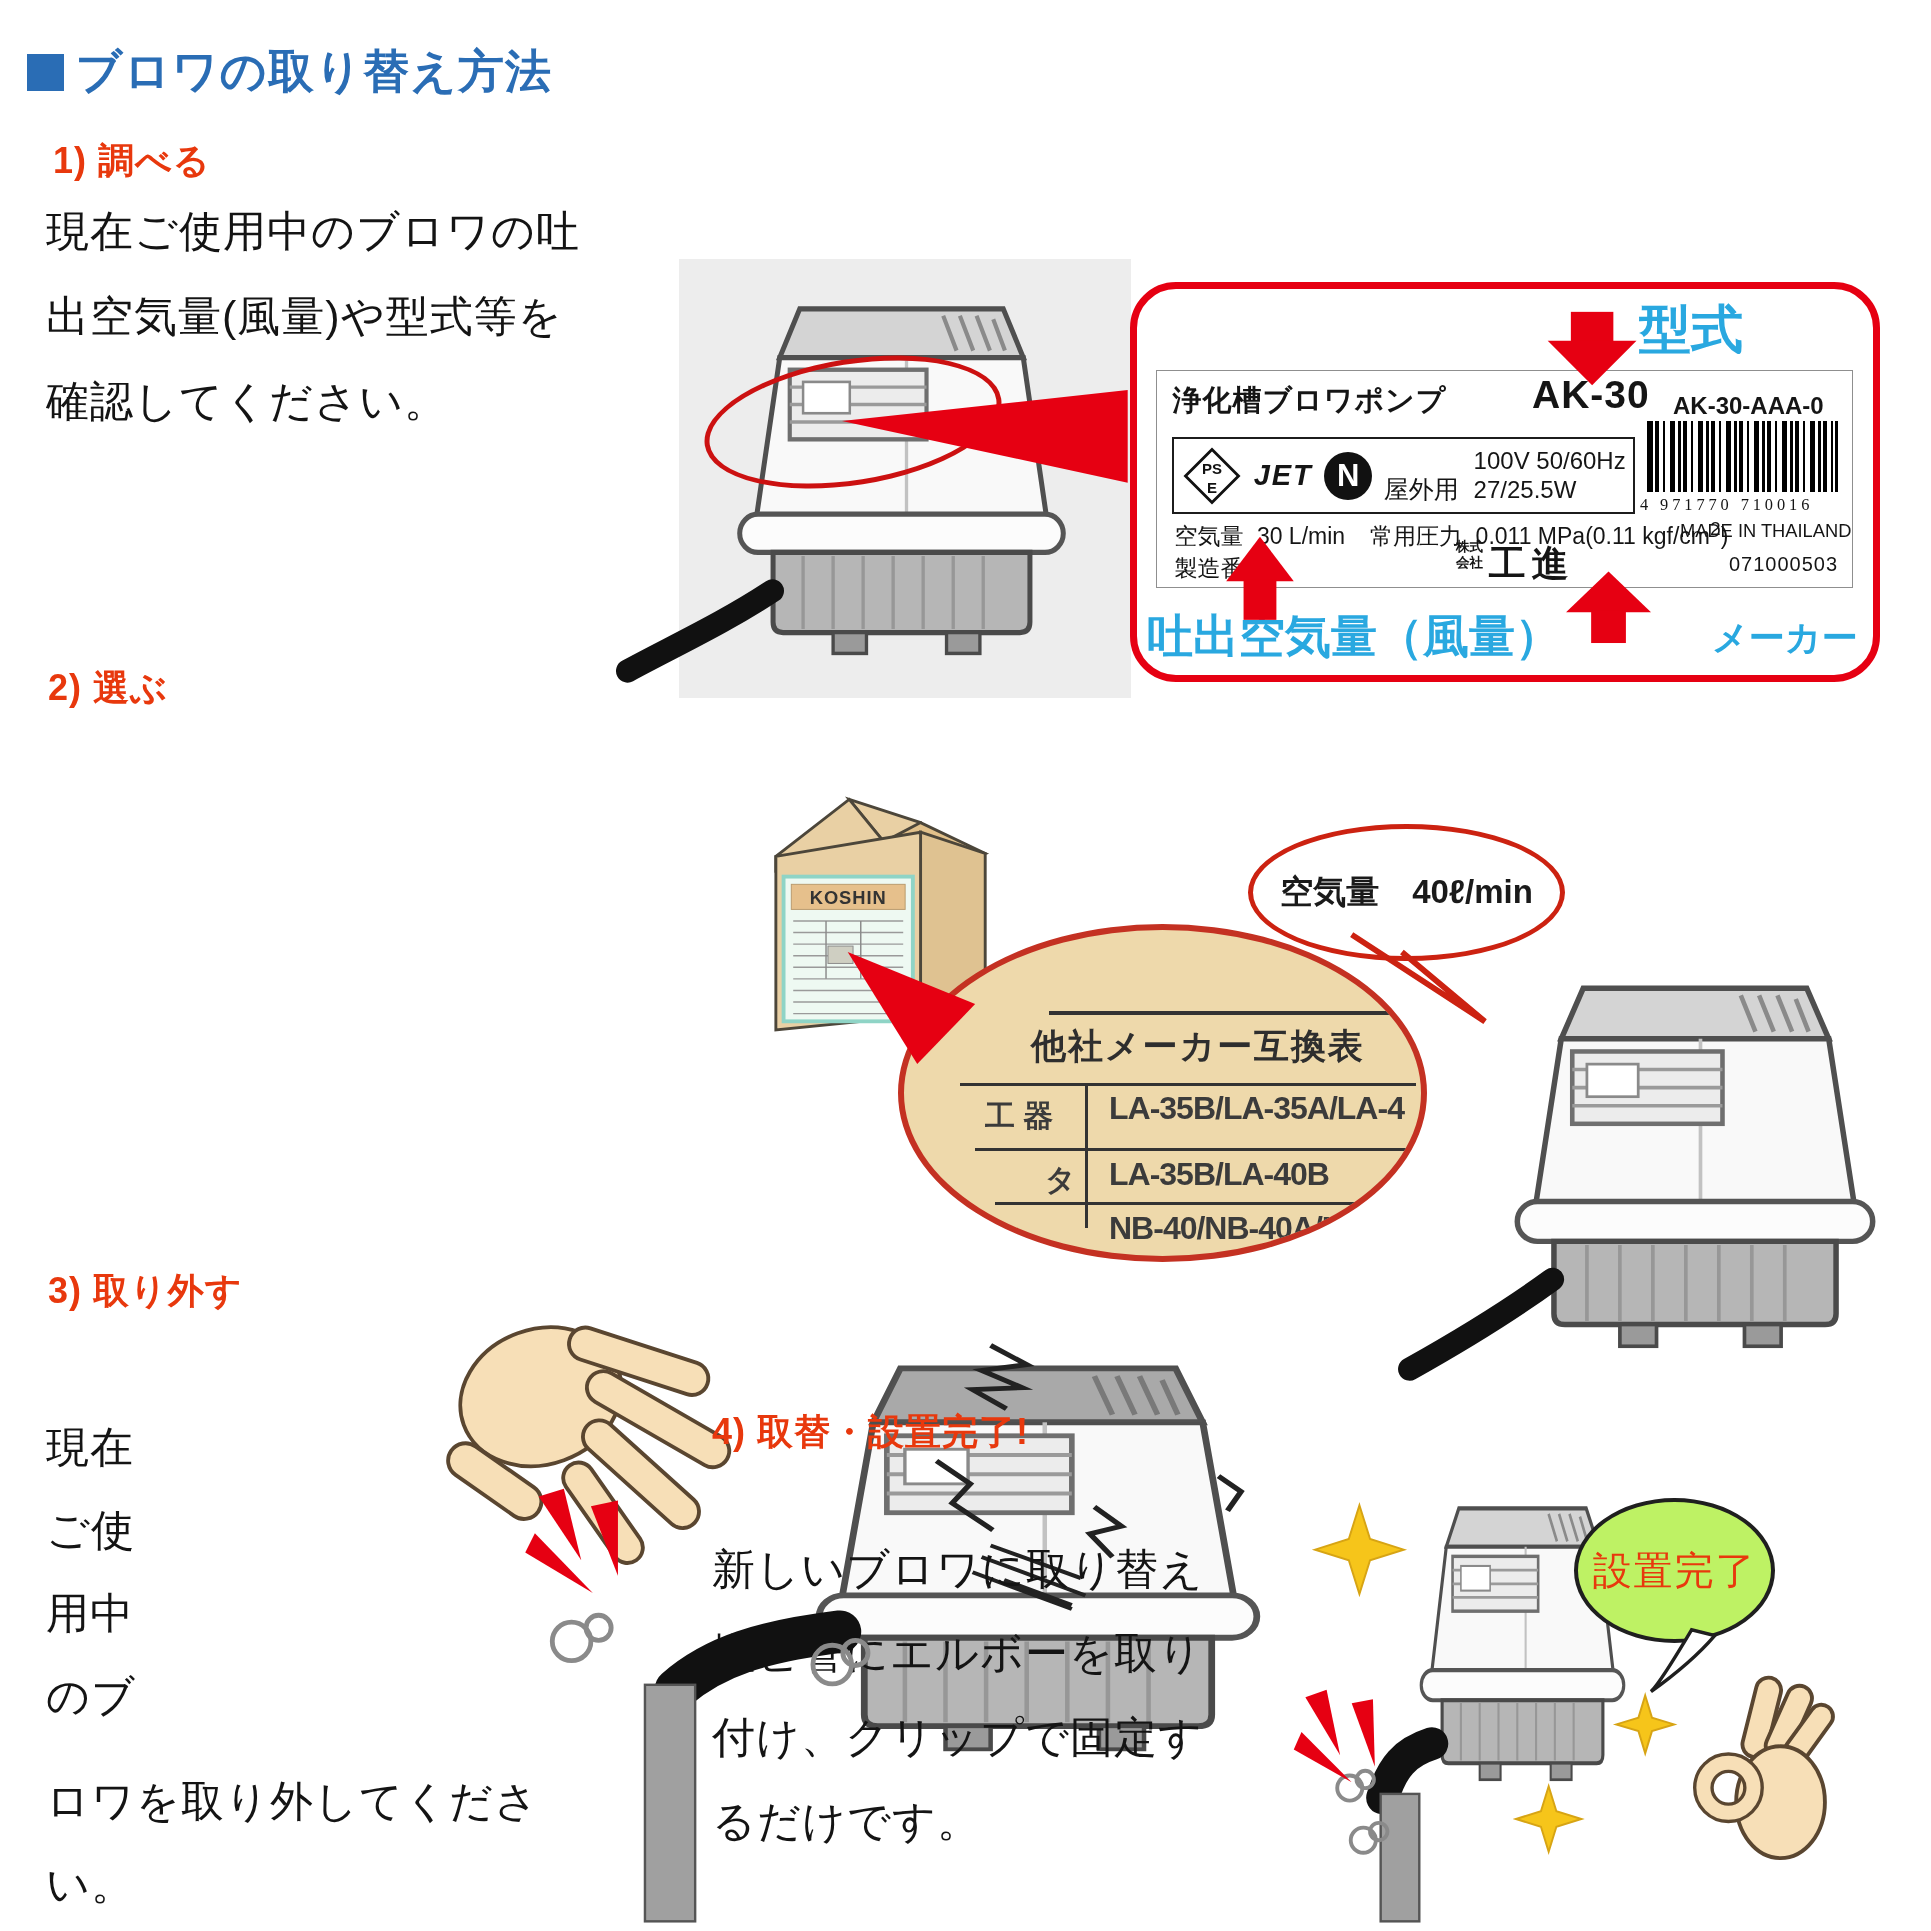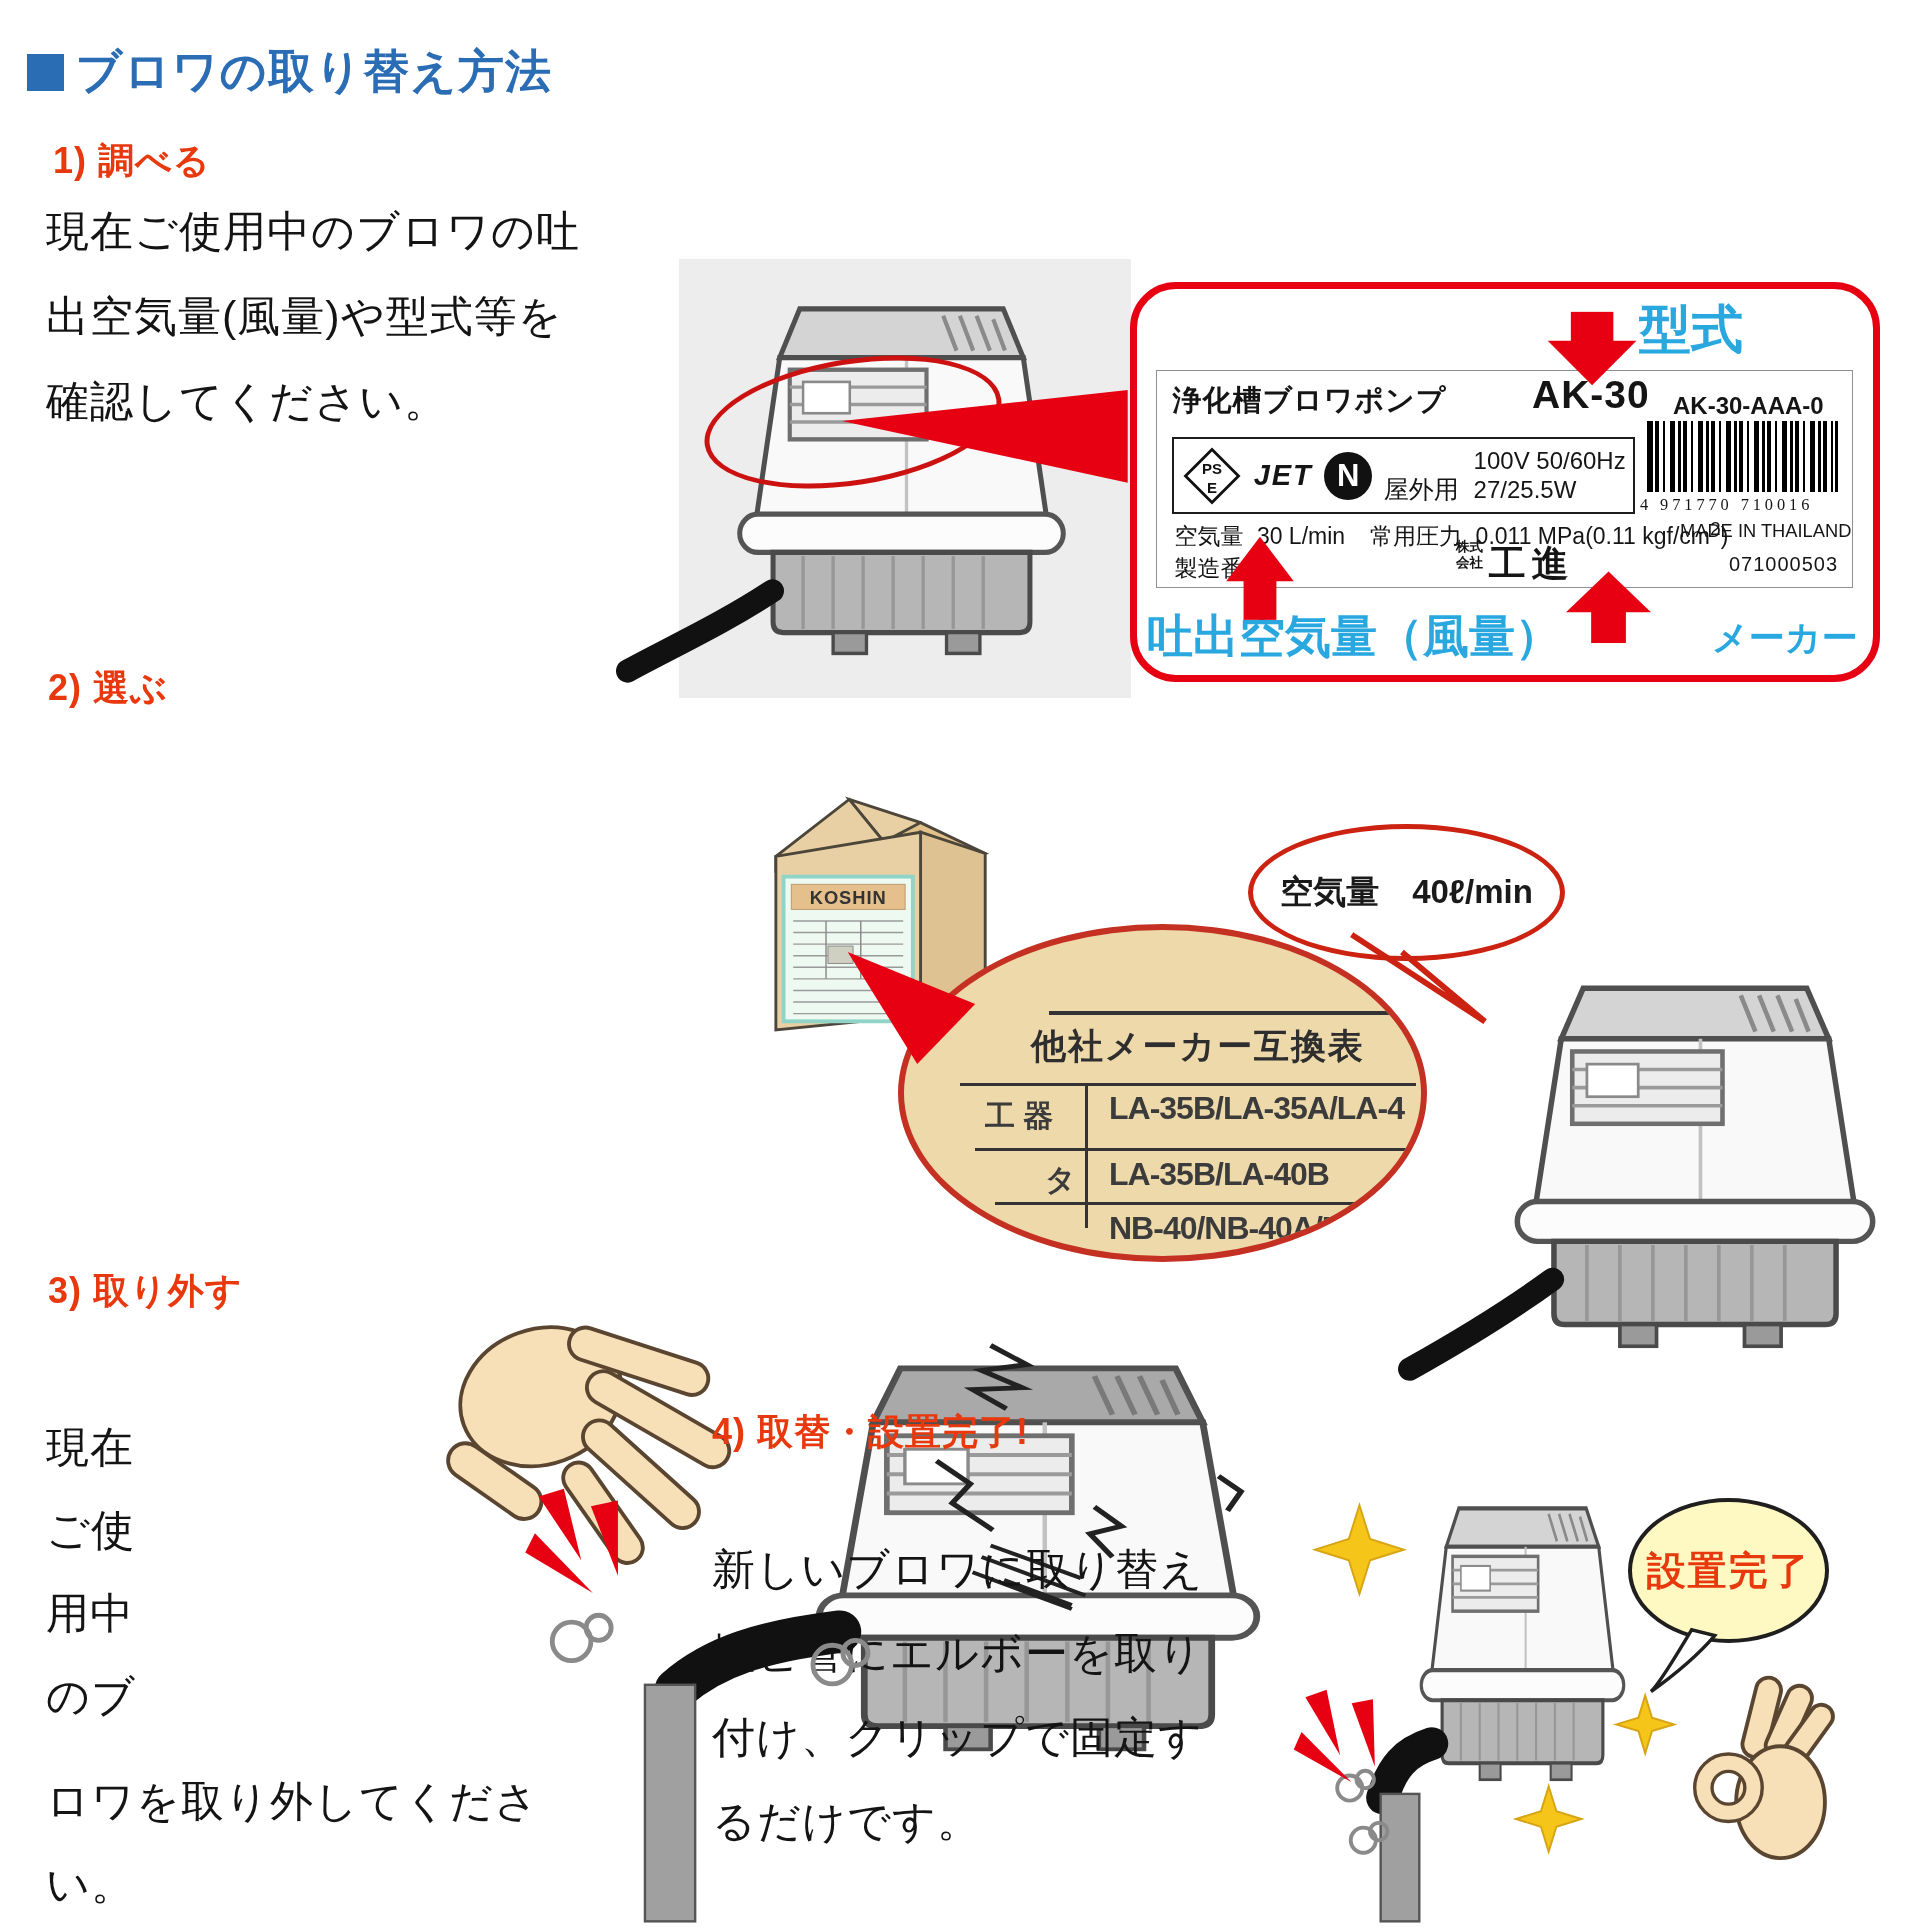--- a/index.html
+++ b/index.html
@@ -54,23 +54,23 @@
                border-radius:50%;background:#eed9ab;overflow:hidden;box-sizing:border-box;}
   .compat-oval .t-line{position:absolute;background:#333;}
   .compat-title{position:absolute;left:127px;top:93px;font-size:35px;font-weight:bold;color:#2e2e2e;letter-spacing:1.9px;white-space:nowrap;}
   .compat-maker{position:absolute;font-size:30px;font-weight:bold;color:#3b3b3b;}
   .compat-val{position:absolute;left:205px;font-size:32px;font-weight:bold;color:#3b3b3b;letter-spacing:-1px;white-space:nowrap;}
   .airflow-oval{left:1248px;top:824px;width:307px;height:127px;border:5.8px solid #cc2211;border-radius:50%;
                 background:#fff;display:flex;align-items:center;justify-content:center;
                 font-size:33px;font-weight:bold;color:#1a1a1a;white-space:nowrap;}
 
   
-  .bubble{left:1628px;top:1498px;width:193px;height:137px;background:#fef9c3;border:4.8px solid #1f1f1f;
+  .bubble{left:1574px;top:1498px;width:193px;height:137px;background:#bef264;border:4.8px solid #1f1f1f;
           border-radius:50%;display:flex;align-items:center;justify-content:center;
-          font-size:39px;font-weight:bold;color:#e8380d;letter-spacing:1.9px;}
+          font-size:39px;font-weight:normal;color:#e8380d;letter-spacing:1.9px;}
 </style>
 </head>
 <body>
 
 <div id="canvas">
 
   <svg width="0" height="0" style="position:absolute">
     <defs>
       <g id="blower">
         <polygon points="52,48 198,48 186,20 64,20" fill="#d4d4d4" stroke="#4f4f4f" stroke-width="3"></polygon>

